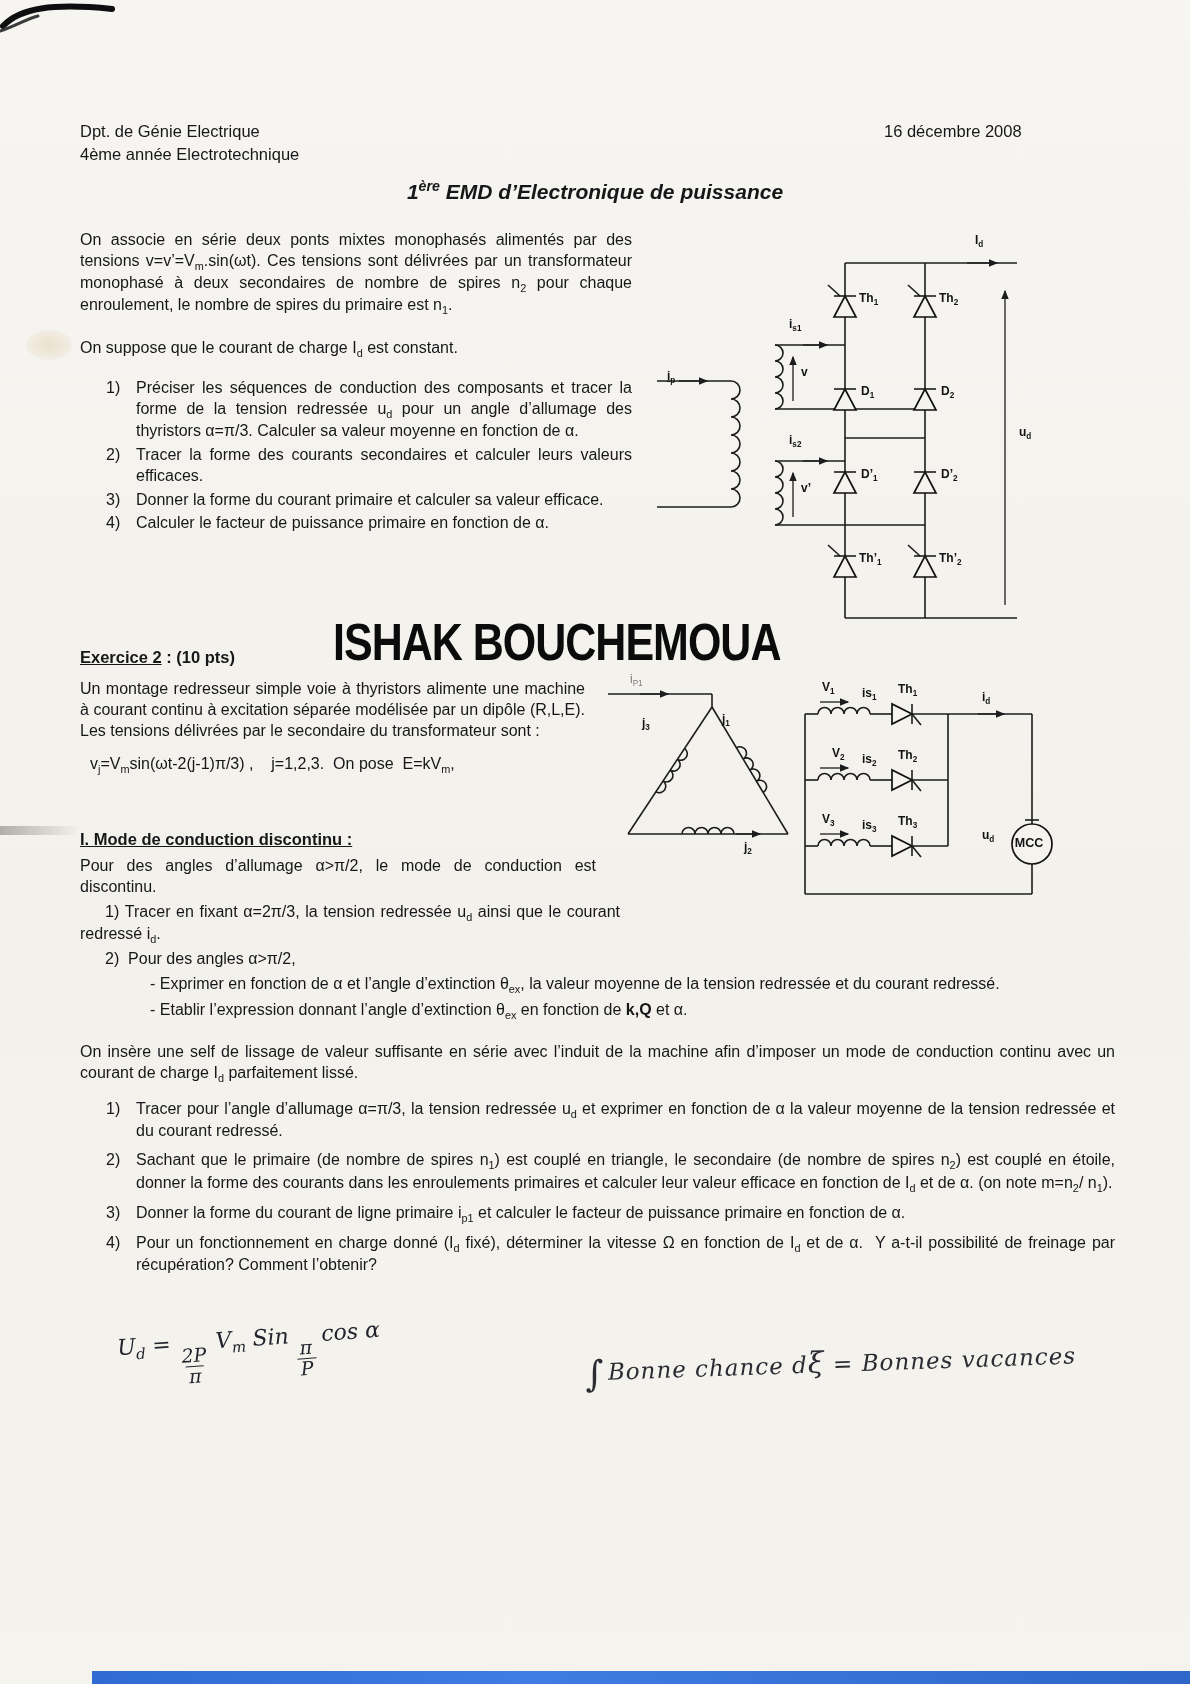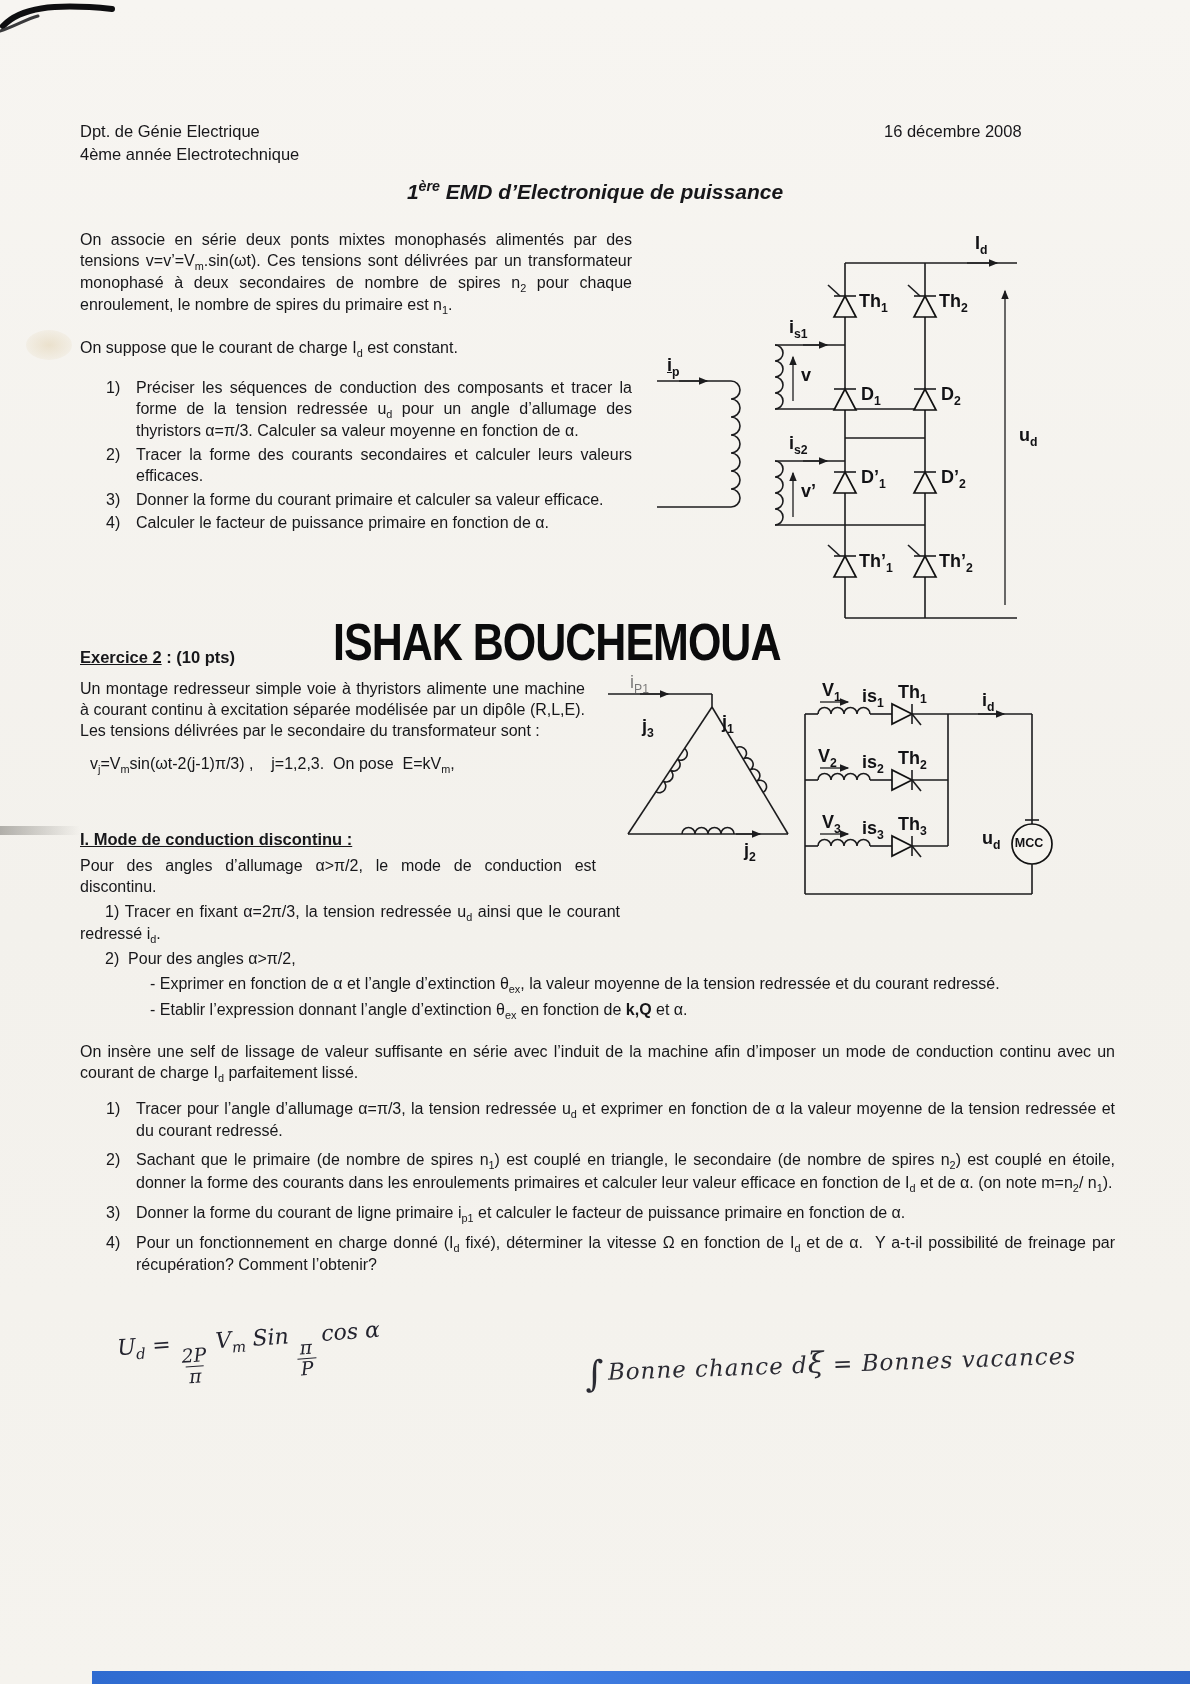--- a/index.html
+++ b/index.html
@@ -20,21 +20,21 @@
   .li .num{flex:0 0 30px;margin-left:26px;}
   .li .body{flex:1;text-align:justify;}
   .hdr{font-size:16.5px;line-height:1.4;}
   .title{left:95px;top:178px;width:1000px;text-align:center;
     font-size:21px;font-weight:bold;font-style:italic;}
   .watermark{left:333px;top:612px;font-size:43px;font-weight:800;
     letter-spacing:-1px;transform:scaleY(1.22);transform-origin:left top;
     color:#0b0b0c;white-space:nowrap;}
   .diag{position:absolute;}
   .diag svg{position:absolute;left:0;top:0;}
-  .dl{position:absolute;font-size:18px;font-weight:600;white-space:nowrap;color:#121215;}
+  .dl{position:absolute;font-size:12px;font-weight:600;white-space:nowrap;color:#121215;}
   .dl.faint{opacity:.55;font-weight:400;}
   .wire{stroke:#1c1c1e;stroke-width:1.6;fill:none;}
   .thin{stroke:#1c1c1e;stroke-width:1.3;fill:none;}
   .dev{stroke:#111;stroke-width:1.7;fill:#f5f3ee;}
   .hw1{left:118px;top:1326px;font-family:"DejaVu Serif",serif;font-style:italic;
     font-size:22px;transform:rotate(-4deg);color:#23232e;white-space:nowrap;}
   .frac{display:inline-flex;flex-direction:column;align-items:center;
     vertical-align:-12px;line-height:1.05;font-size:19px;}
   .frac span{padding:0 3px;}
   .frac .den{border-top:1.6px solid #23232e;}
@@ -138,21 +138,21 @@
       <use href="#thyU" transform="translate(200,72)"></use>
       <use href="#thyU" transform="translate(280,72)"></use>
       <use href="#dioU" transform="translate(200,165)"></use>
       <use href="#dioU" transform="translate(280,165)"></use>
       <use href="#dioU" transform="translate(200,248)"></use>
       <use href="#dioU" transform="translate(280,248)"></use>
       <use href="#thyU" transform="translate(200,332)"></use>
       <use href="#thyU" transform="translate(280,332)"></use>
     </svg>
     <span class="dl" style="left:330px;top:0px;">I<sub>d</sub></span>
-    <span class="dl" style="left:22px;top:122px;text-decoration:underline;">i<sub>p</sub></span>
+    <span class="dl" style="left:22px;top:136px;text-decoration:underline;">i<sub>p</sub></span>
     <span class="dl" style="left:144px;top:84px;">i<sub>s1</sub></span>
     <span class="dl" style="left:144px;top:200px;">i<sub>s2</sub></span>
     <span class="dl" style="left:156px;top:132px;">v</span>
     <span class="dl" style="left:156px;top:248px;">v’</span>
     <span class="dl" style="left:214px;top:58px;">Th<sub>1</sub></span>
     <span class="dl" style="left:294px;top:58px;">Th<sub>2</sub></span>
     <span class="dl" style="left:216px;top:151px;">D<sub>1</sub></span>
     <span class="dl" style="left:296px;top:151px;">D<sub>2</sub></span>
     <span class="dl" style="left:216px;top:234px;">D’<sub>1</sub></span>
     <span class="dl" style="left:296px;top:234px;">D’<sub>2</sub></span>
@@ -230,21 +230,21 @@
       <line class="wire" x1="432" y1="192" x2="432" y2="222"></line>
       <line class="wire" x1="205" y1="222" x2="432" y2="222"></line>
     </svg>
     <span class="dl faint" style="left:30px;top:0px;">i<sub>P1</sub></span>
     <span class="dl" style="left:42px;top:44px;">j<sub>3</sub></span>
     <span class="dl" style="left:122px;top:40px;">j<sub>1</sub></span>
     <span class="dl" style="left:144px;top:168px;">j<sub>2</sub></span>
     <span class="dl" style="left:222px;top:8px;">V<sub>1</sub></span>
     <span class="dl" style="left:262px;top:14px;">is<sub>1</sub></span>
     <span class="dl" style="left:298px;top:10px;">Th<sub>1</sub></span>
-    <span class="dl" style="left:218px;top:74px;">V<sub>2</sub></span>
+    <span class="dl" style="left:232px;top:74px;">V<sub>2</sub></span>
     <span class="dl" style="left:262px;top:80px;">is<sub>2</sub></span>
     <span class="dl" style="left:298px;top:76px;">Th<sub>2</sub></span>
     <span class="dl" style="left:222px;top:140px;">V<sub>3</sub></span>
     <span class="dl" style="left:262px;top:146px;">is<sub>3</sub></span>
     <span class="dl" style="left:298px;top:142px;">Th<sub>3</sub></span>
     <span class="dl" style="left:382px;top:18px;">i<sub>d</sub></span>
     <span class="dl" style="left:382px;top:156px;">u<sub>d</sub></span>
     <span class="dl" style="left:414px;top:164px;width:30px;text-align:center;font-size:12.5px;">MCC</span>
   </div>
 

